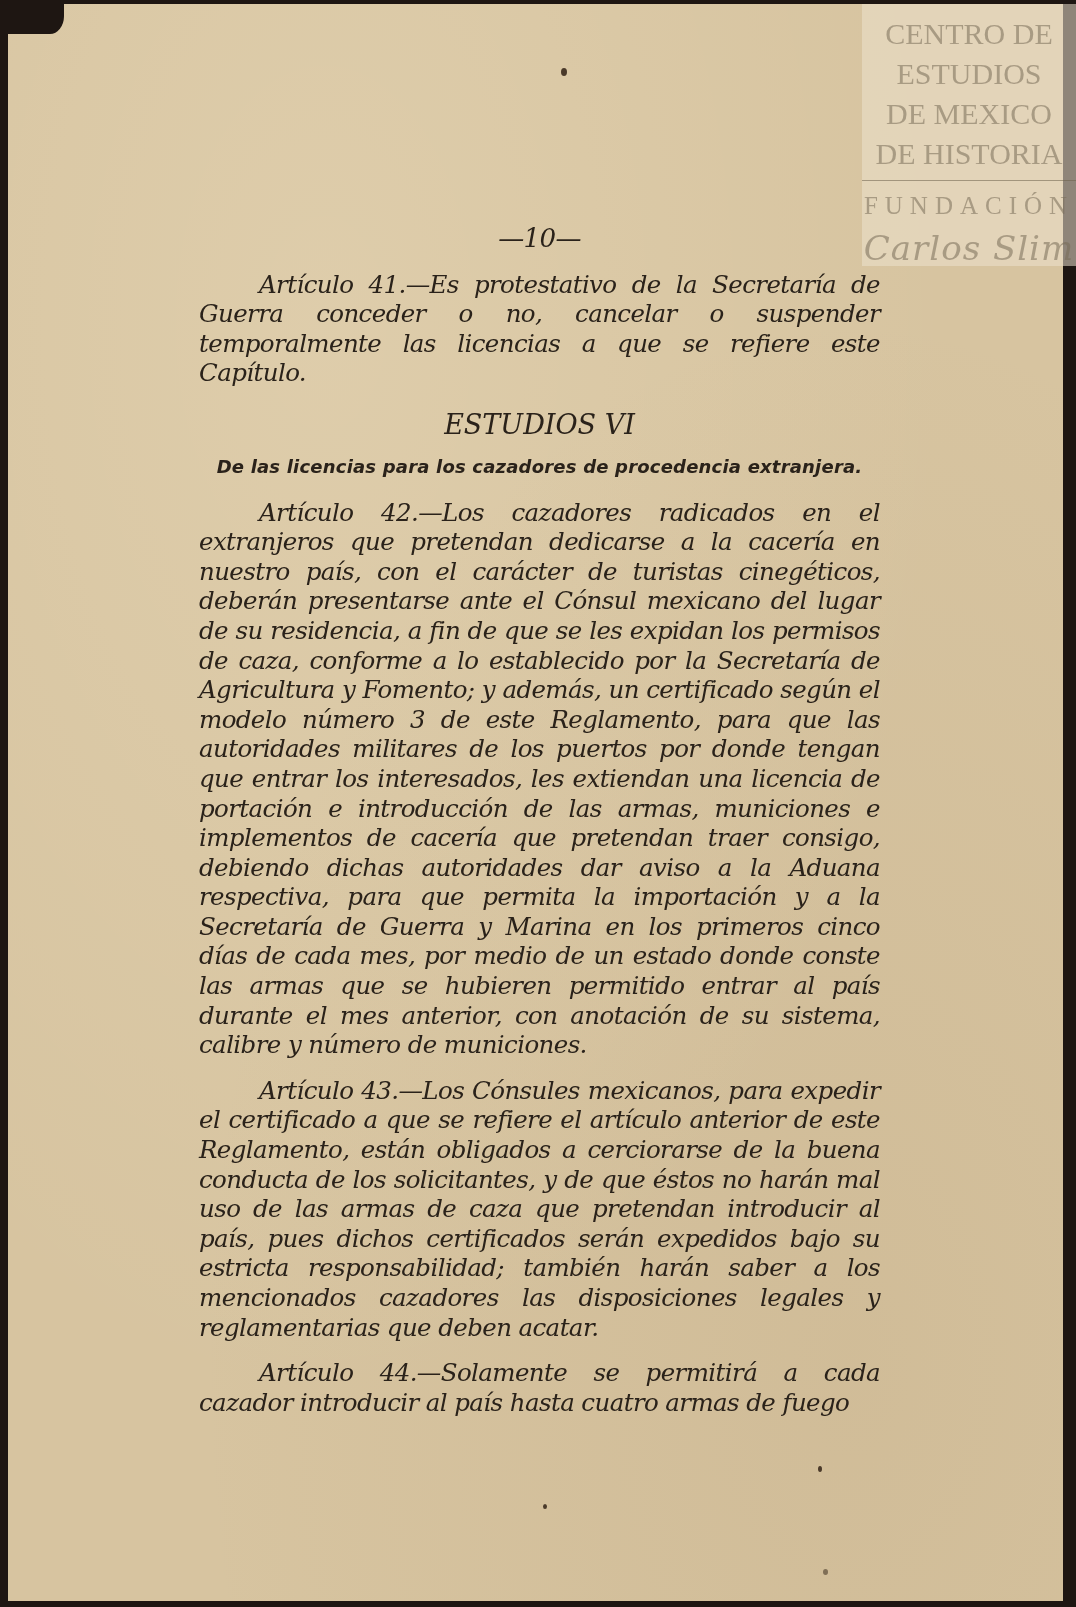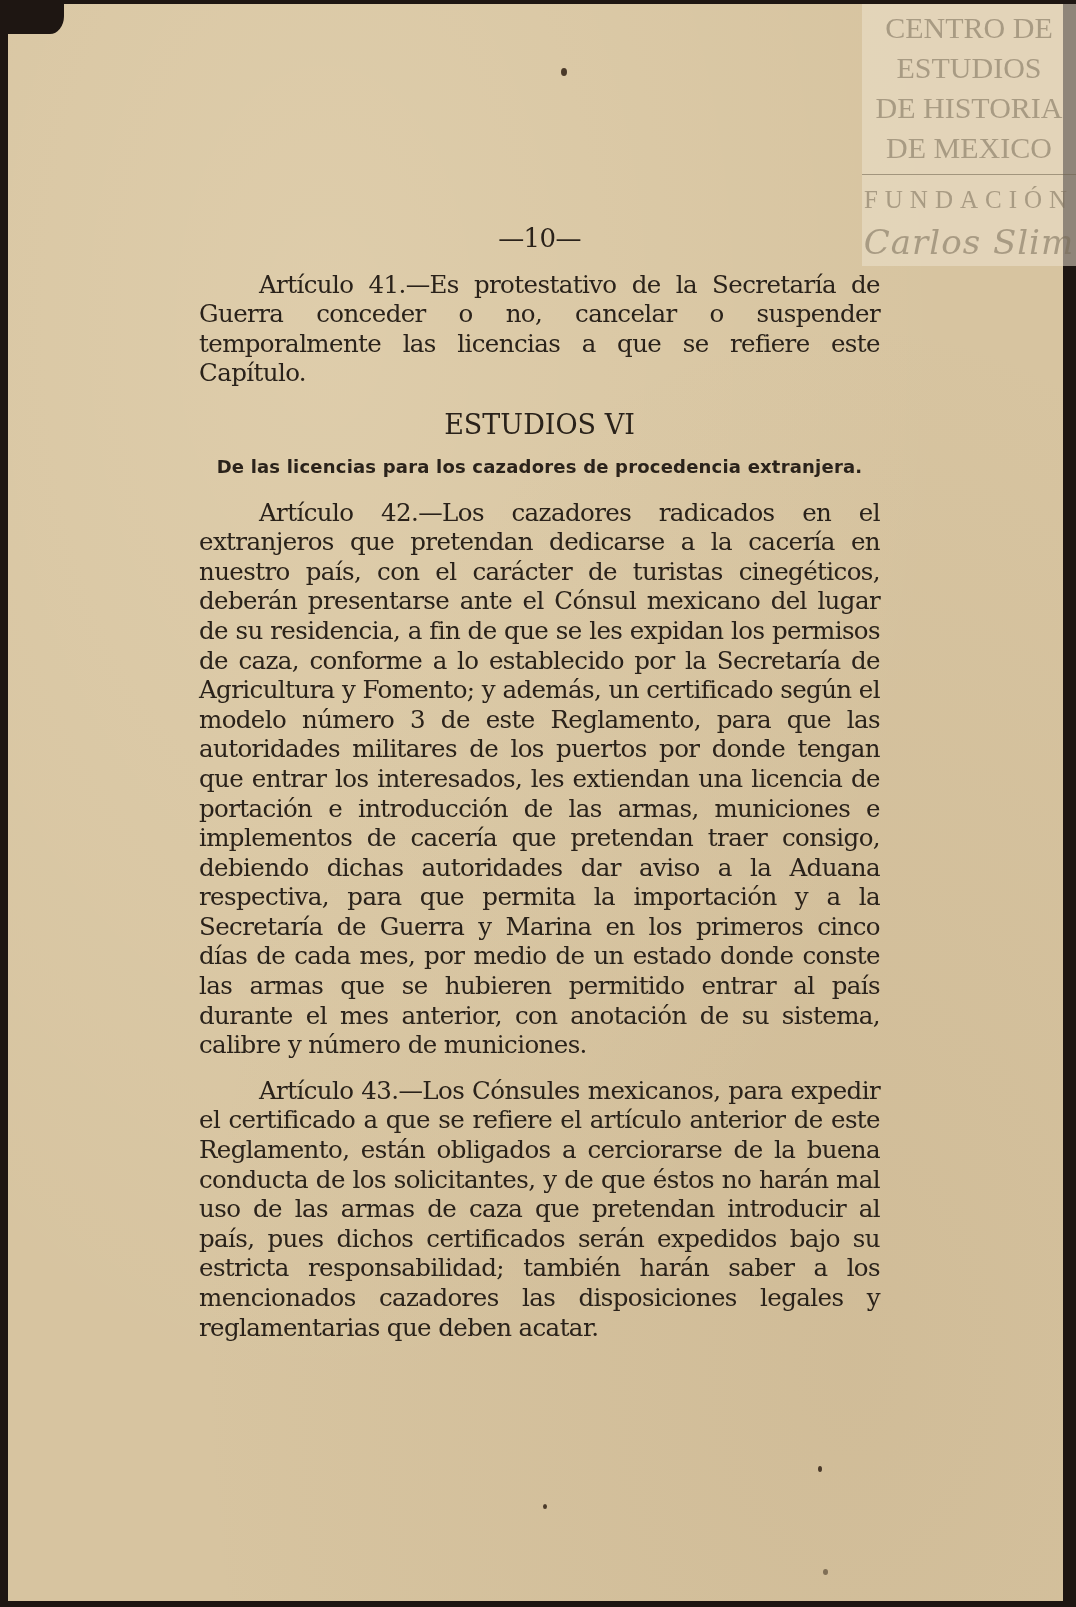--- a/index.html
+++ b/index.html
@@ -21,32 +21,33 @@
     border-bottom-right-radius: 14px 18px;
   }
   .watermark {
     position: absolute; left: 862px; top: 4px; width: 214px; height: 262px;
     background: rgba(236,226,206,0.55);
     text-align: center;
     font-family: "Liberation Serif", serif;
     color: rgba(120,108,88,0.55);
   }
   .wm-line { font-size: 30px; line-height: 40px; letter-spacing: 0px; }
-  .wm-line.first { margin-top: 4px; }
+  .wm-line.first { margin-top: 10px; }
   .wm-rule { height: 1px; background: rgba(110,96,76,0.55); margin: 6px 0 8px 0; }
   .wm-fund { font-family: Liberation Serif, serif; font-size: 25px; letter-spacing: 7px; line-height: 34px; }
   .wm-sig { font-family: "DejaVu Serif", serif; font-style: italic; font-size: 34px; line-height: 50px; letter-spacing: 1px; }
 
   .text {
     position: absolute; left: 175px; top: 220px; width: 713px;
     font-family: "DejaVu Serif", serif;
     color: #2a221a;
     font-size: 24.5px;
     line-height: 29.6px;
     letter-spacing: -0.6px;
+    font-style: italic;
   }
   .page-num { text-align: center; font-size: 26px; margin-bottom: 4px; }
   .para { text-align: justify; text-align-last: left; text-indent: 60px; margin: 16px; }
   .chapter { text-align: center; font-size: 27px; margin: 22px 0 12px 0; letter-spacing: 0; }
   .subtitle {
     text-align: center; font-family: "DejaVu Sans", sans-serif; font-weight: bold;
     font-size: 18px; line-height: 30px; letter-spacing: 0.2px; margin-bottom: 7px;
   }
   .speck { position: absolute; background: #4a3a2a; border-radius: 50%; }
 </style>
@@ -61,24 +62,25 @@
   <div class="speck" style="left:535px;top:1500px;width:4px;height:5px;"></div>
   <div class="speck" style="left:815px;top:1565px;width:5px;height:6px;opacity:0.6;"></div>
 
   <div class="text">
     <div class="page-num">—10—</div>
     <p class="para">Artículo 41.—Es protestativo de la Secretaría de Guerra conceder o no, cancelar o suspender temporalmente las licencias a que se refiere este Capítulo.</p>
     <div class="chapter">ESTUDIOS VI</div>
     <div class="subtitle">De las licencias para los cazadores de procedencia extranjera.</div>
     <p class="para">Artículo 42.—Los cazadores radicados en el extranjeros que pretendan dedicarse a la cacería en nuestro país, con el carácter de turistas cinegéticos, deberán presentarse ante el Cónsul mexicano del lugar de su residencia, a fin de que se les expidan los permisos de caza, conforme a lo establecido por la Secretaría de Agricultura y Fomento; y además, un certificado según el modelo número 3 de este Reglamento, para que las autoridades militares de los puertos por donde tengan que entrar los interesados, les extiendan una licencia de portación e introducción de las armas, municiones e implementos de cacería que pretendan traer consigo, debiendo dichas autoridades dar aviso a la Aduana respectiva, para que permita la importación y a la Secretaría de Guerra y Marina en los primeros cinco días de cada mes, por medio de un estado donde conste las armas que se hubieren permitido entrar al país durante el mes anterior, con anotación de su sistema, calibre y número de municiones.</p>
     <p class="para">Artículo 43.—Los Cónsules mexicanos, para expedir el certificado a que se refiere el artículo anterior de este Reglamento, están obligados a cerciorarse de la buena conducta de los solicitantes, y de que éstos no harán mal uso de las armas de caza que pretendan introducir al país, pues dichos certificados serán expedidos bajo su estricta responsabilidad; también harán saber a los mencionados cazadores las disposiciones legales y reglamentarias que deben acatar.</p>
+    <p class="para">Artículo 44.—Solamente se permitirá a cada cazador introducir al país hasta cuatro armas de fuego</p>
   </div>
 </div>
 
 <div class="watermark">
   <div class="wm-line first">CENTRO DE</div>
   <div class="wm-line">ESTUDIOS</div>
+  <div class="wm-line">DE MEXICO</div>
   <div class="wm-line">DE HISTORIA</div>
-  <div class="wm-line">DE MEXICO</div>
   <div class="wm-rule"></div>
   <div class="wm-fund">FUNDACIÓN</div>
   <div class="wm-sig">Carlos Slim</div>
 </div>
 
 </body></html>

